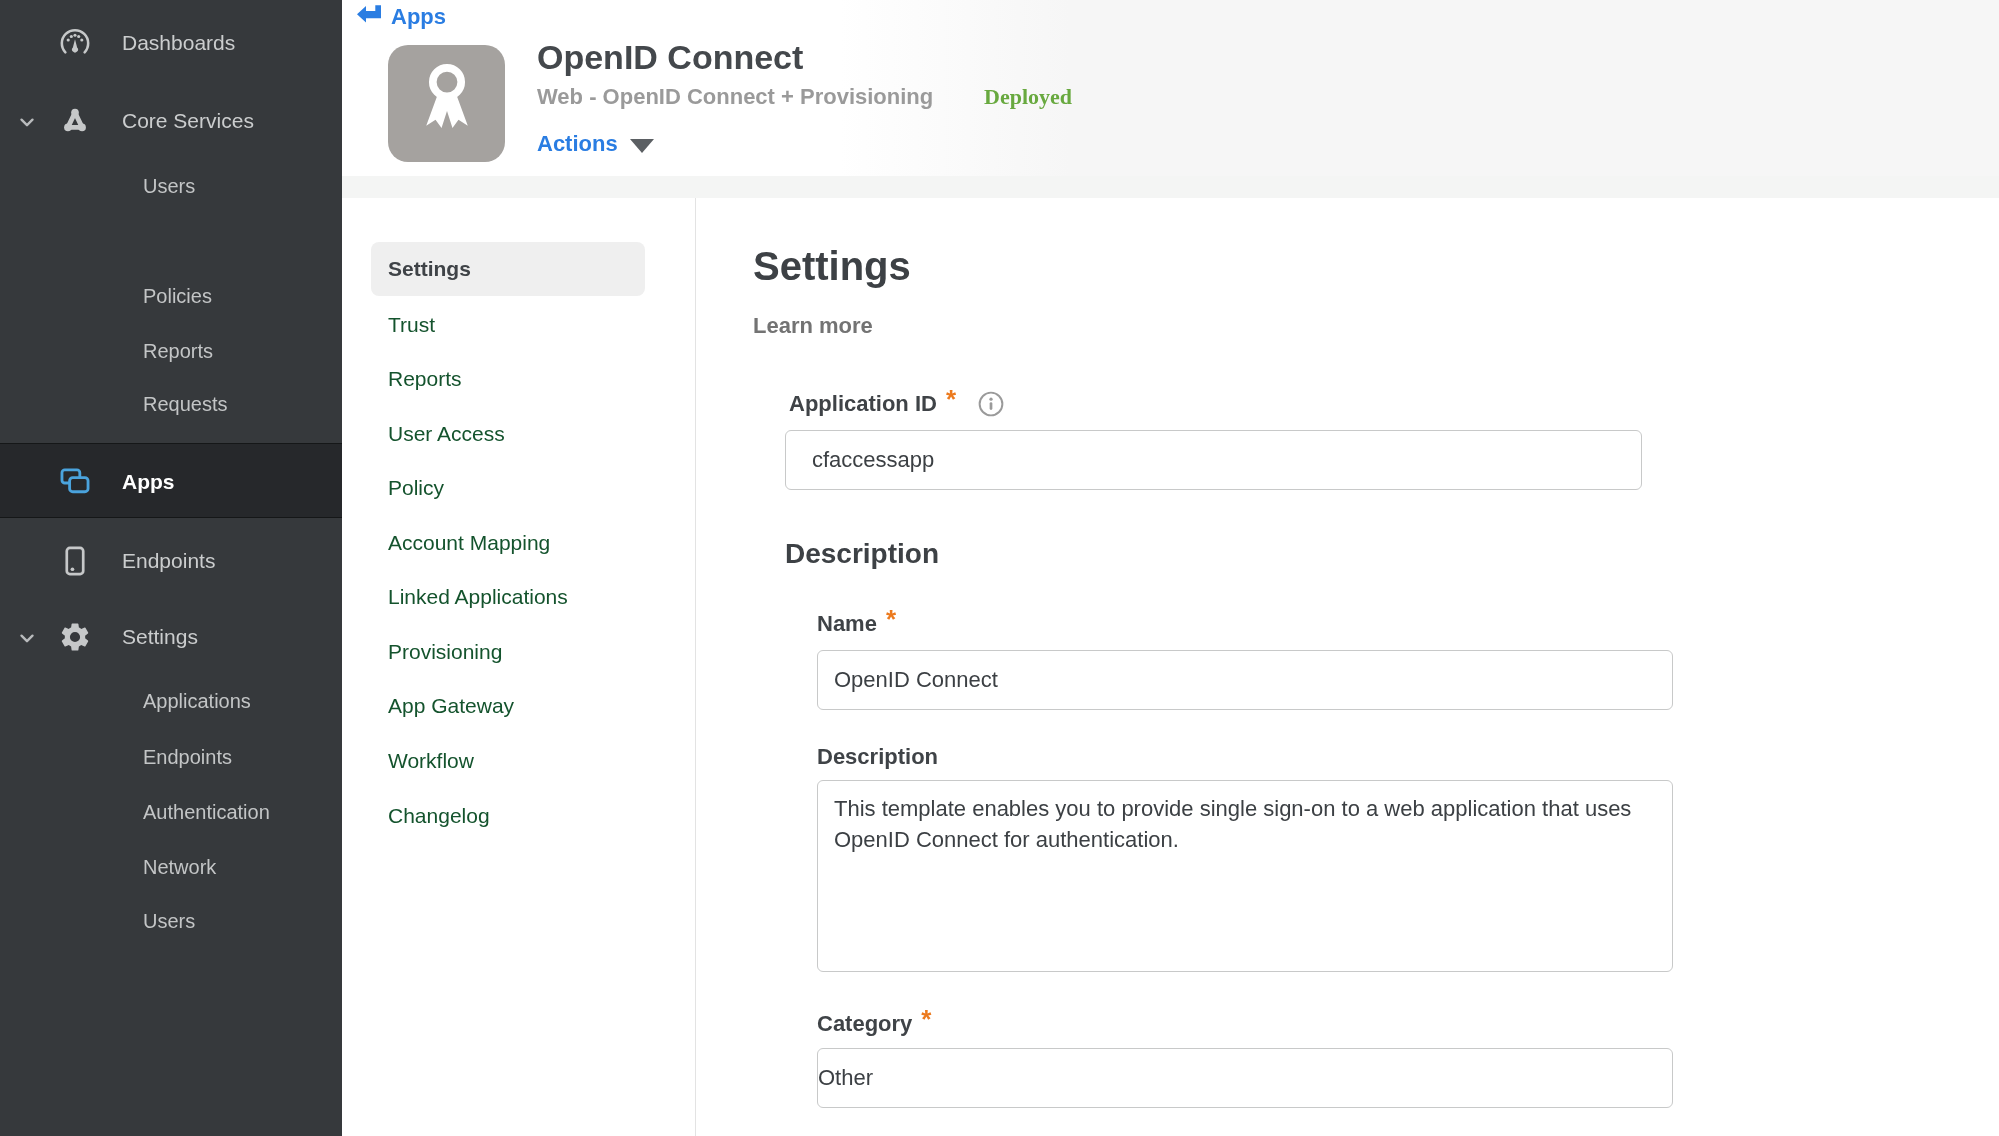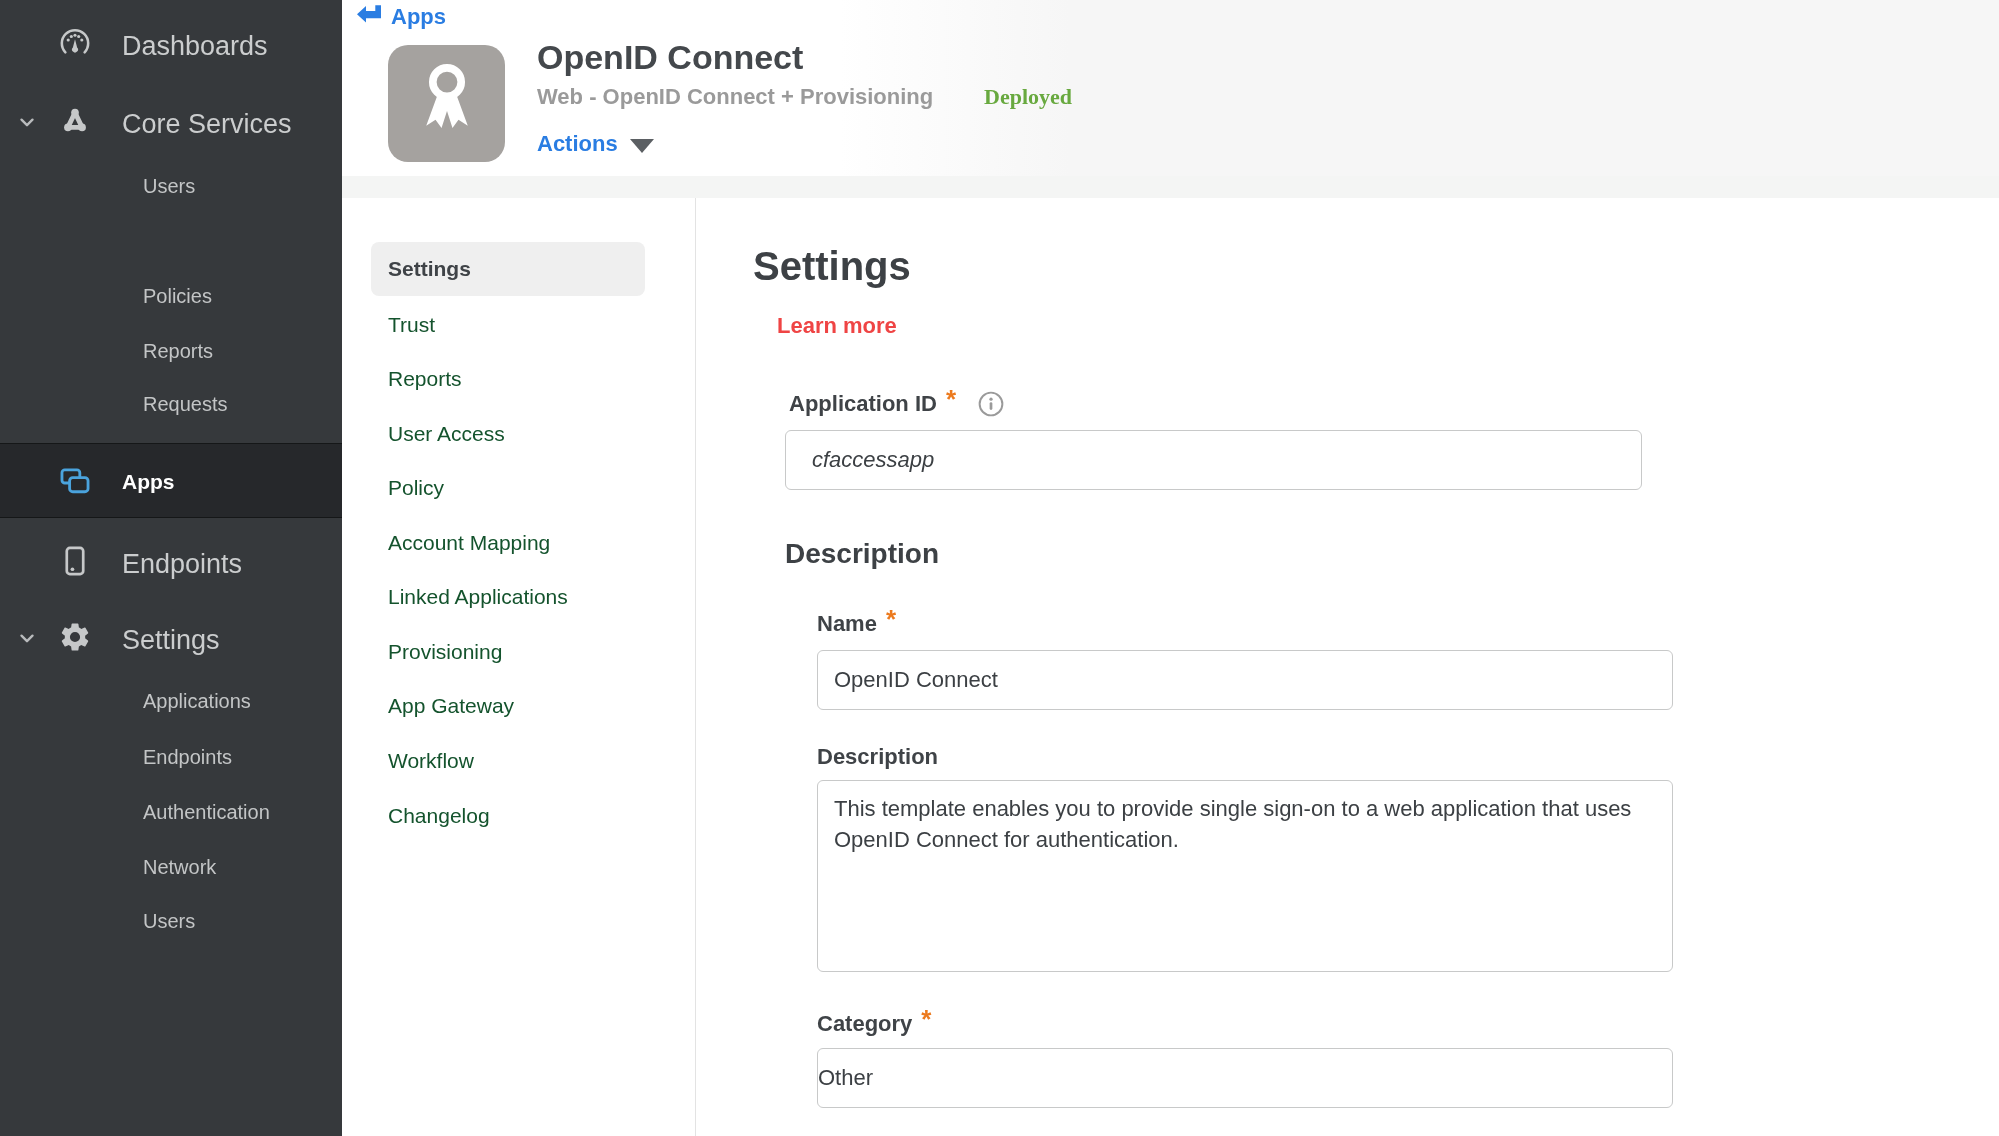--- a/index.html
+++ b/index.html
@@ -13,21 +13,21 @@
   
   .sidebar {
     position:absolute; left:0; top:0; width:342px; height:1136px;
     background:#36393c;
   }
   .srow { position:absolute; left:0; width:100%; height:34px; cursor:pointer; }
   .srow .schev { position:absolute; left:16px; top:7px; width:22px; height:22px; }
   .srow .sicon { position:absolute; left:58px; top:0; width:34px; height:34px; }
   .srow .slabel {
     position:absolute; left:122px; top:5px;
-    font-size:27px; color:#cbcdce; white-space:nowrap;
+    font-size:21px; color:#cbcdce; white-space:nowrap;
   }
   .ssub { position:absolute; left:0; width:100%; height:28px; cursor:pointer; }
   .ssub .slabel {
     position:absolute; left:143px; top:1px;
     font-size:20px; color:#c3c5c6; white-space:nowrap;
   }
   .sactive {
     position:absolute; left:0; width:100%; top:443px; height:75px;
     background:#26282b;
     border-top:1px solid #151718; border-bottom:1px solid #151718;
@@ -85,21 +85,21 @@
   .snav-item {
     position:absolute; left:29px; width:274px; height:54px;
     line-height:54px; padding-left:17px; border-radius:8px;
     font-size:21px; color:#14532d; cursor:pointer; white-space:nowrap;
   }
   .snav-item.active { background:#efefef; font-weight:bold; color:#3f4347; }
   .form { position:absolute; left:411px; top:0; width:1150px; height:938px; }
   .form h1 { position:absolute; left:0; top:46px; font-size:40px; font-weight:bold; color:#3d4145; }
   .learn {
     position:absolute; left:0; top:115px;
-    font-size:22px; font-weight:bold; color:#ef4444; text-decoration:none; cursor:pointer;margin-left:24px;
+    font-size:22px; font-weight:bold; color:#737373; text-decoration:none; cursor:pointer;
   }
   .flabel {
     position:absolute; display:flex; align-items:center;
     font-size:22px; font-weight:bold; color:#3f4347; white-space:nowrap;
   }
   .req { color:#ec7a1e; font-size:26px; margin-left:9px; position:relative; top:-4px; }
   .info { margin-left:22px; display:inline-flex; cursor:pointer; }
   .tinput {
     position:absolute; height:60px;
     border:1px solid #c8c9c9; border-radius:6px; background:#fff;
@@ -266,21 +266,21 @@
       <span>Application ID</span>
       <span class="req">*</span>
       <span class="info">
         <svg width="26" height="26" viewBox="0 0 24 24">
           <circle cx="12" cy="12" r="10.5" fill="none" stroke="#9a9a9a" stroke-width="1.8"></circle>
           <circle cx="12" cy="7.6" r="1.5" fill="#9a9a9a"></circle>
           <rect x="10.75" y="10.3" width="2.5" height="7.2" rx="1.25" fill="#9a9a9a"></rect>
         </svg>
       </span>
     </div>
-    <input class="tinput" style="left: 32px; top: 232px; width: 857px; padding-left: 26px; font-style: italic;" value="cfaccessapp">
+    <input class="tinput" style="left: 32px; top: 232px; width: 857px; padding-left: 26px;" value="cfaccessapp">
 
     <div class="h2">Description</div>
 
     <div class="flabel" style="left:64px; top:410px">
       <span>Name</span>
       <span class="req">*</span>
     </div>
     <input class="tinput" style="left: 64px; top: 452px; width: 856px; padding-left: 16px;" value="OpenID Connect">
 
     <div class="flabel" style="left:64px; top:546px">

